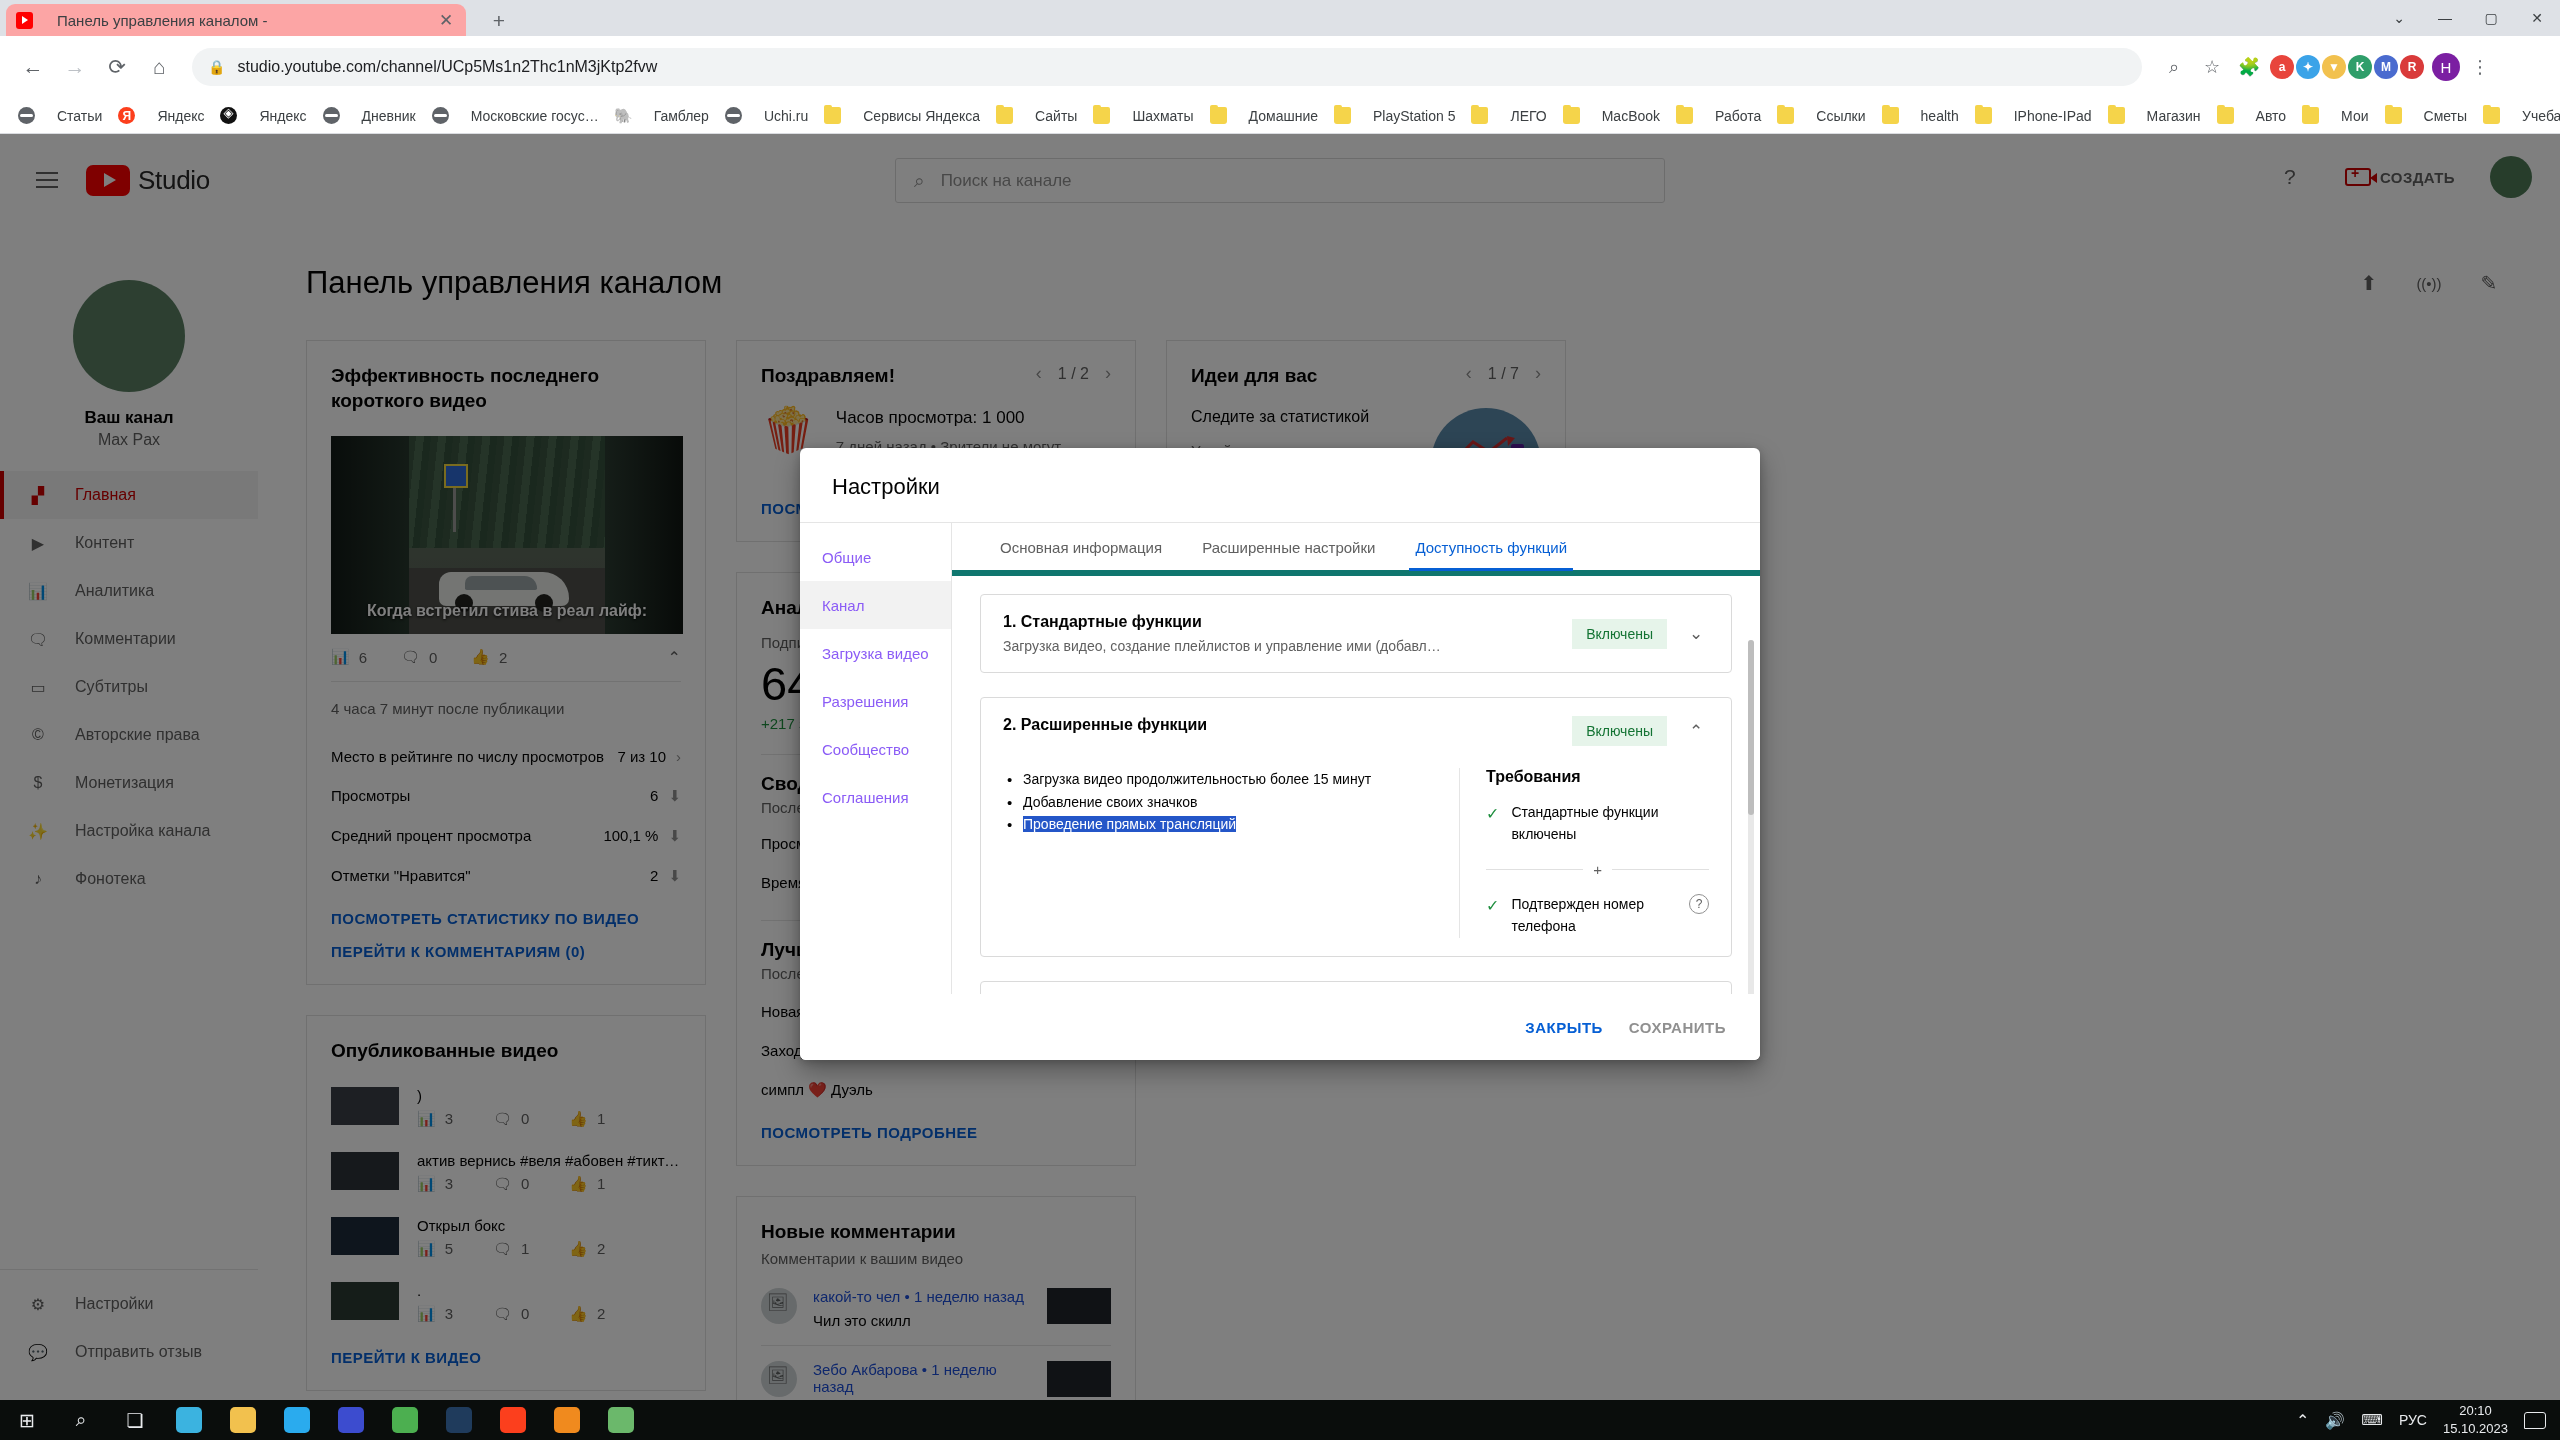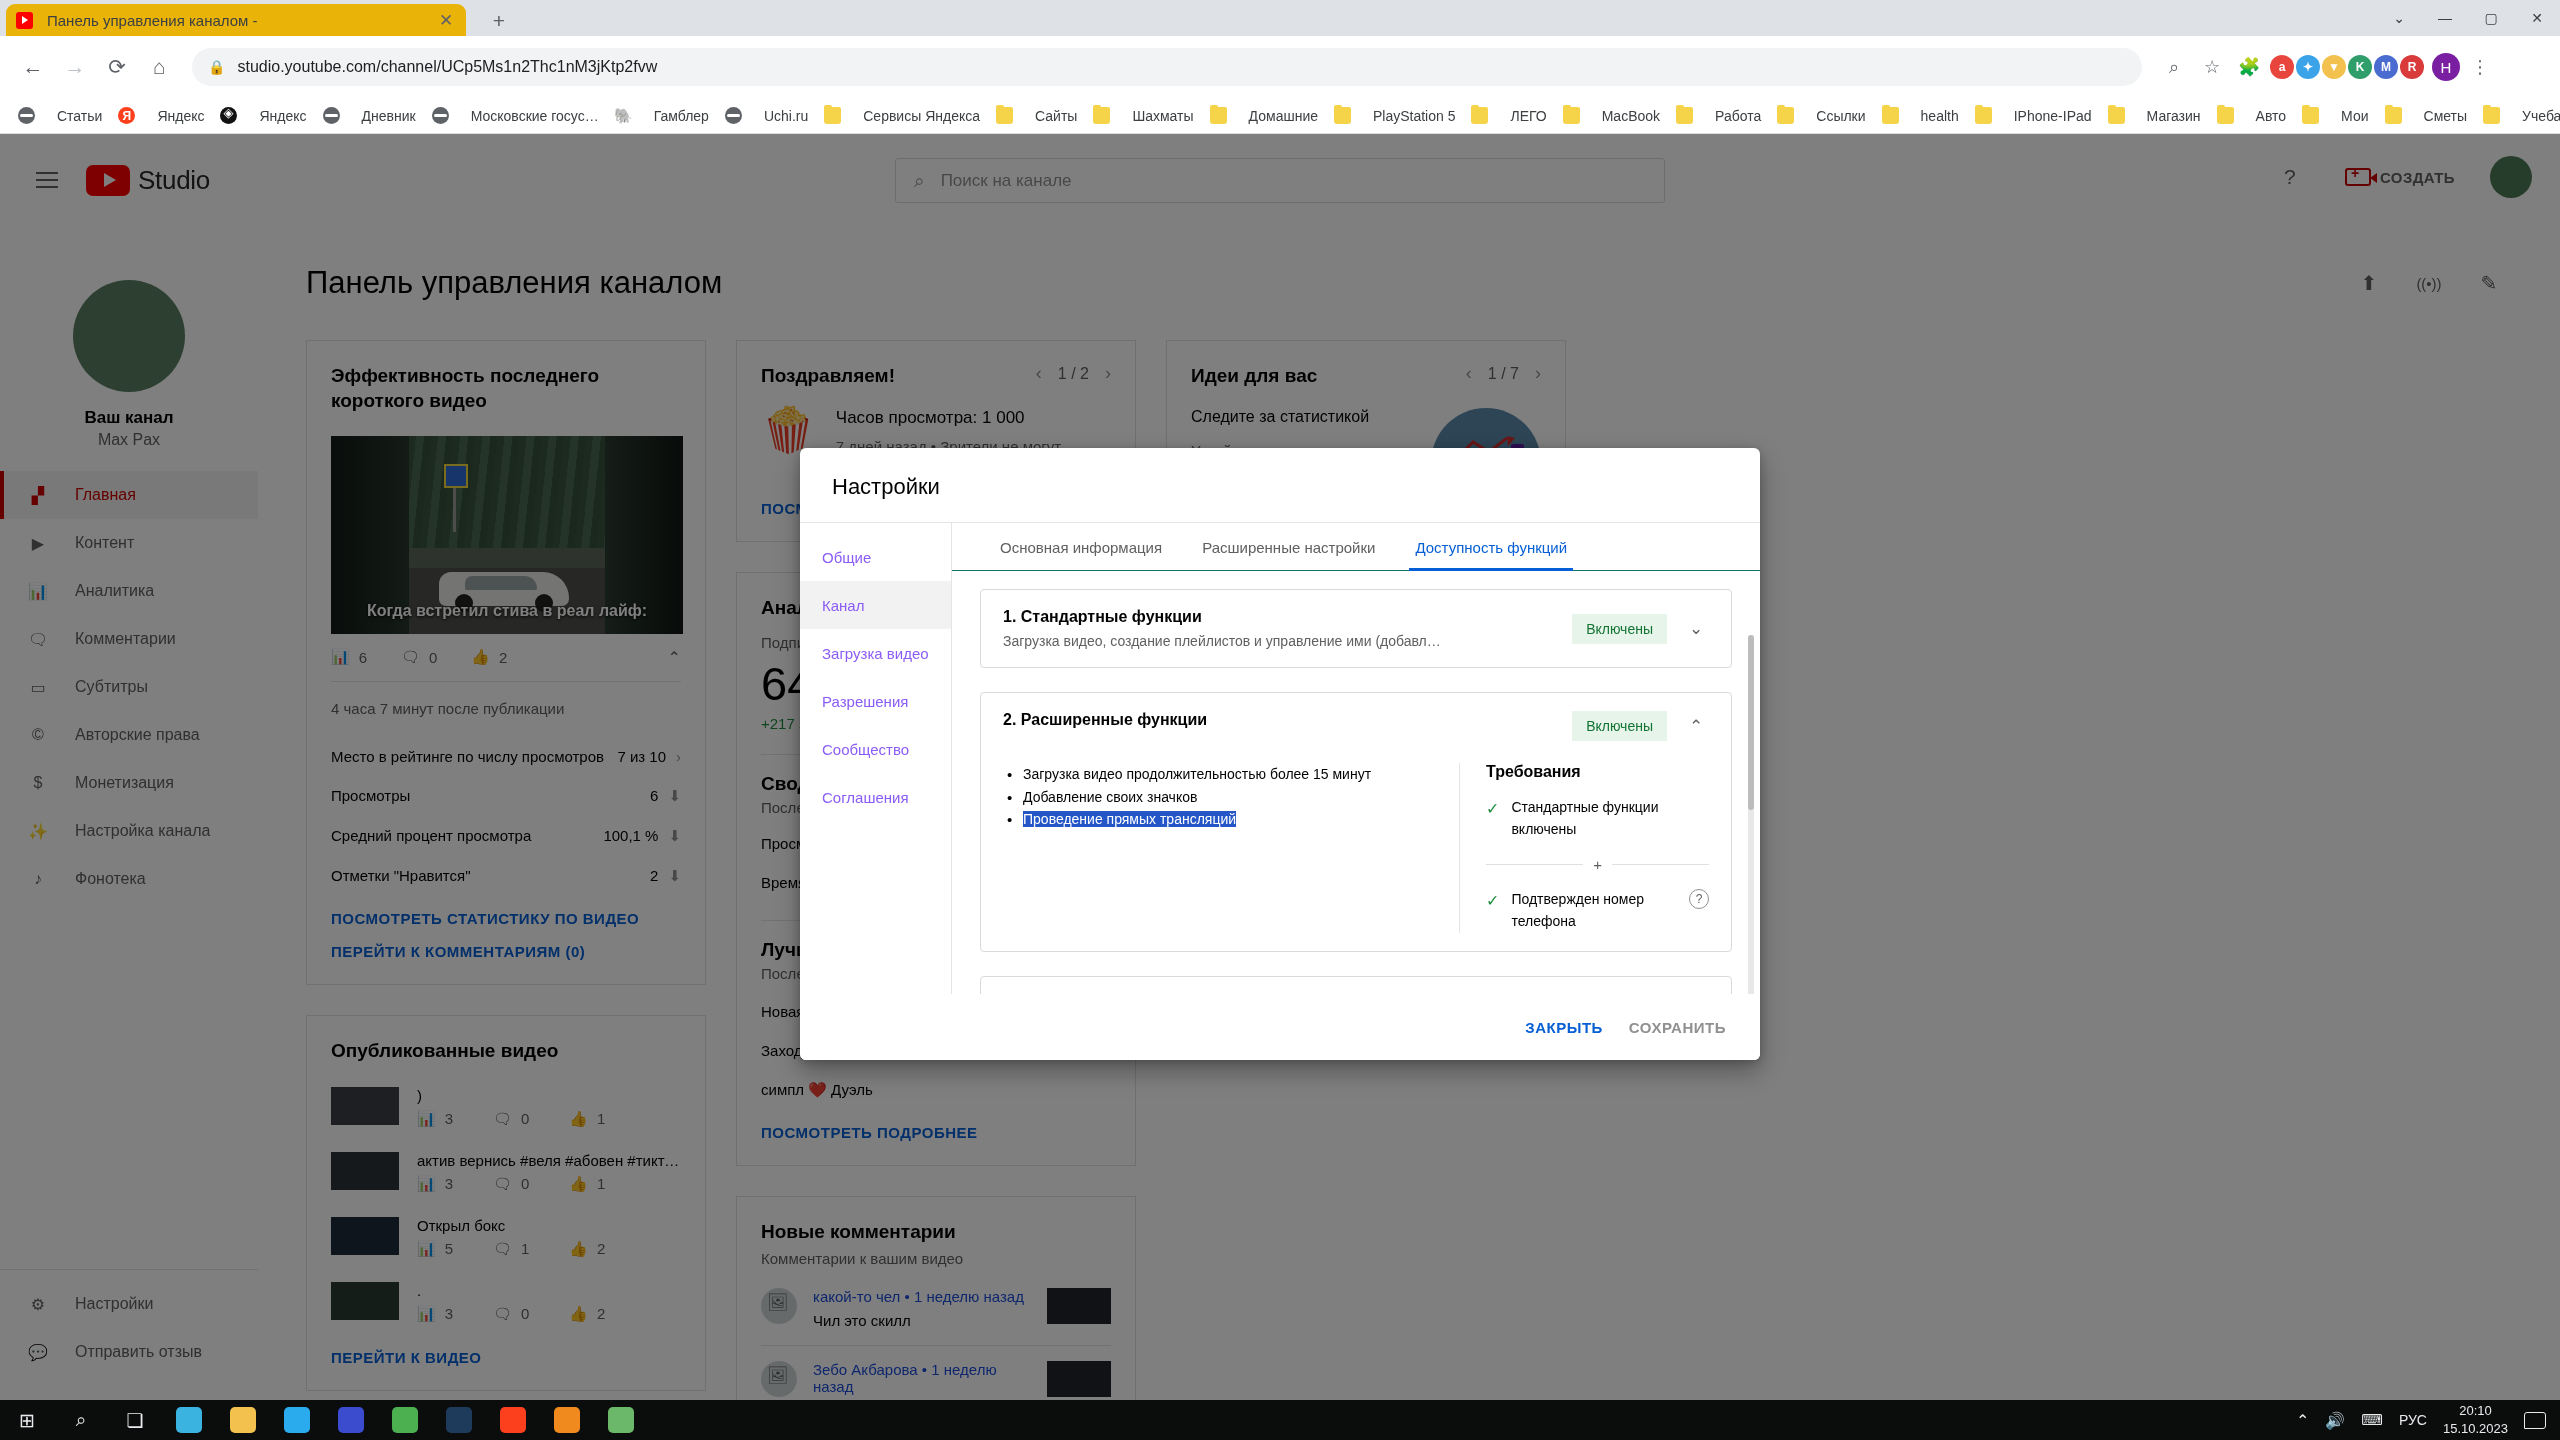--- a/index.html
+++ b/index.html
@@ -10,22 +10,22 @@
   }
   #root { position: relative; width: 2560px; height: 1440px; }
 
   
   .chrome-tabstrip {
     position: absolute; top: 0; left: 0; width: 2560px; height: 36px;
     background: #dee1e6;
   }
   .tab {
     position: absolute; left: 6px; top: 4px; width: 460px; height: 32px;
-    background: #eab308; border-radius: 9px 9px 0 0;
-    display: flex; align-items: center; padding: 0 10px; gap: 14px;
+    background: #fca5a5; border-radius: 9px 9px 0 0;
+    display: flex; align-items: center; padding: 0 10px; gap: 24px;
   }
   .tab-fav {
     width: 17px; height: 17px; background: #ff0000; border-radius: 3px;
     display: flex; align-items: center; justify-content: center; flex: 0 0 auto;
   }
   .tab-fav::after {
     content: ""; width: 0; height: 0;
     border-left: 6px solid #fff; border-top: 4px solid transparent; border-bottom: 4px solid transparent;
     margin-left: 1px;
   }
@@ -303,21 +303,21 @@
   }
   .dlg-title { font-size: 22px; color: #030303; padding: 26px 32px 22px; }
   .dlg-body { flex: 1 1 auto; display: flex; min-height: 0; border-top: 1px solid #e5e5e5; }
   .dlg-nav { width: 152px; flex: 0 0 auto; padding-top: 10px; border-right: 1px solid #e5e5e5; }
   .dlg-nav-item {
     height: 48px; display: flex; align-items: center; padding-left: 22px;
     font-size: 15px; color: #8b5cf6;
   }
   .dlg-nav-item.sel { background: #f2f2f2; }
   .dlg-main { flex: 1 1 auto; min-width: 0; display: flex; flex-direction: column; }
-  .dlg-tabs { display: flex; gap: 0; padding: 0 28px; border-bottom: 1px solid #0f766e; flex: 0 0 auto; }
+  .dlg-tabs { display: flex; gap: 0; padding: 0 28px; border-bottom: 6px solid #0f766e; flex: 0 0 auto; }
   .dlg-tab {
     font-size: 15px; color: #606060; padding: 16px 20px 14px; position: relative; white-space: nowrap;
   }
   .dlg-tab.act { color: #065fd4; }
   .dlg-tab.act::after {
     content: ""; position: absolute; left: 14px; right: 14px; bottom: -1px; height: 3px; background: #065fd4;
   }
   .dlg-scroll {
     flex: 1 1 auto; overflow: hidden; padding: 18px 28px 0; position: relative;
   }

